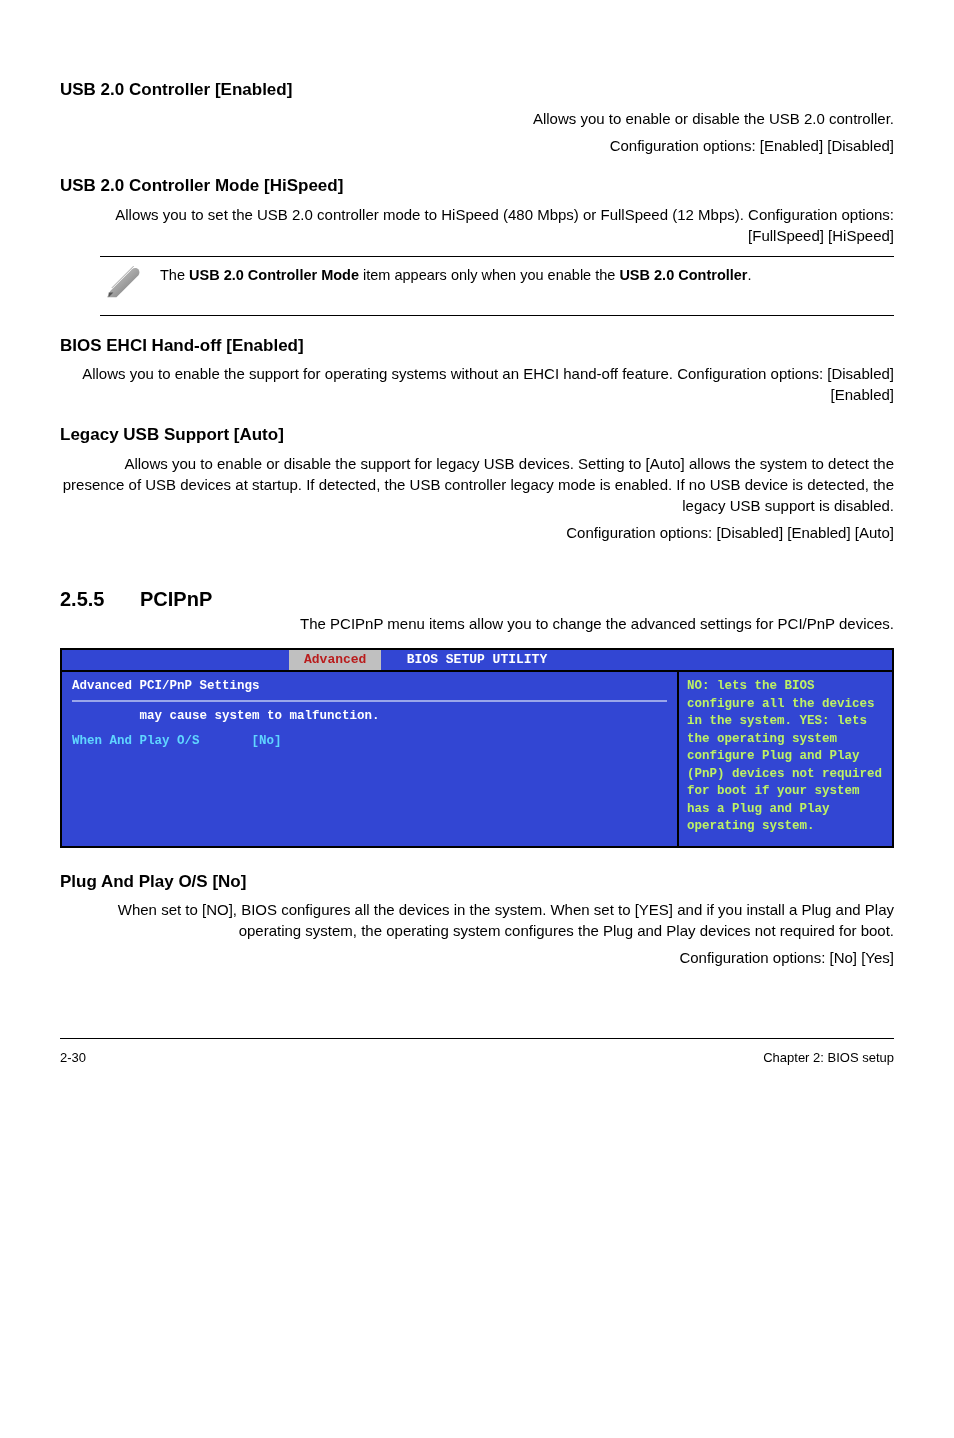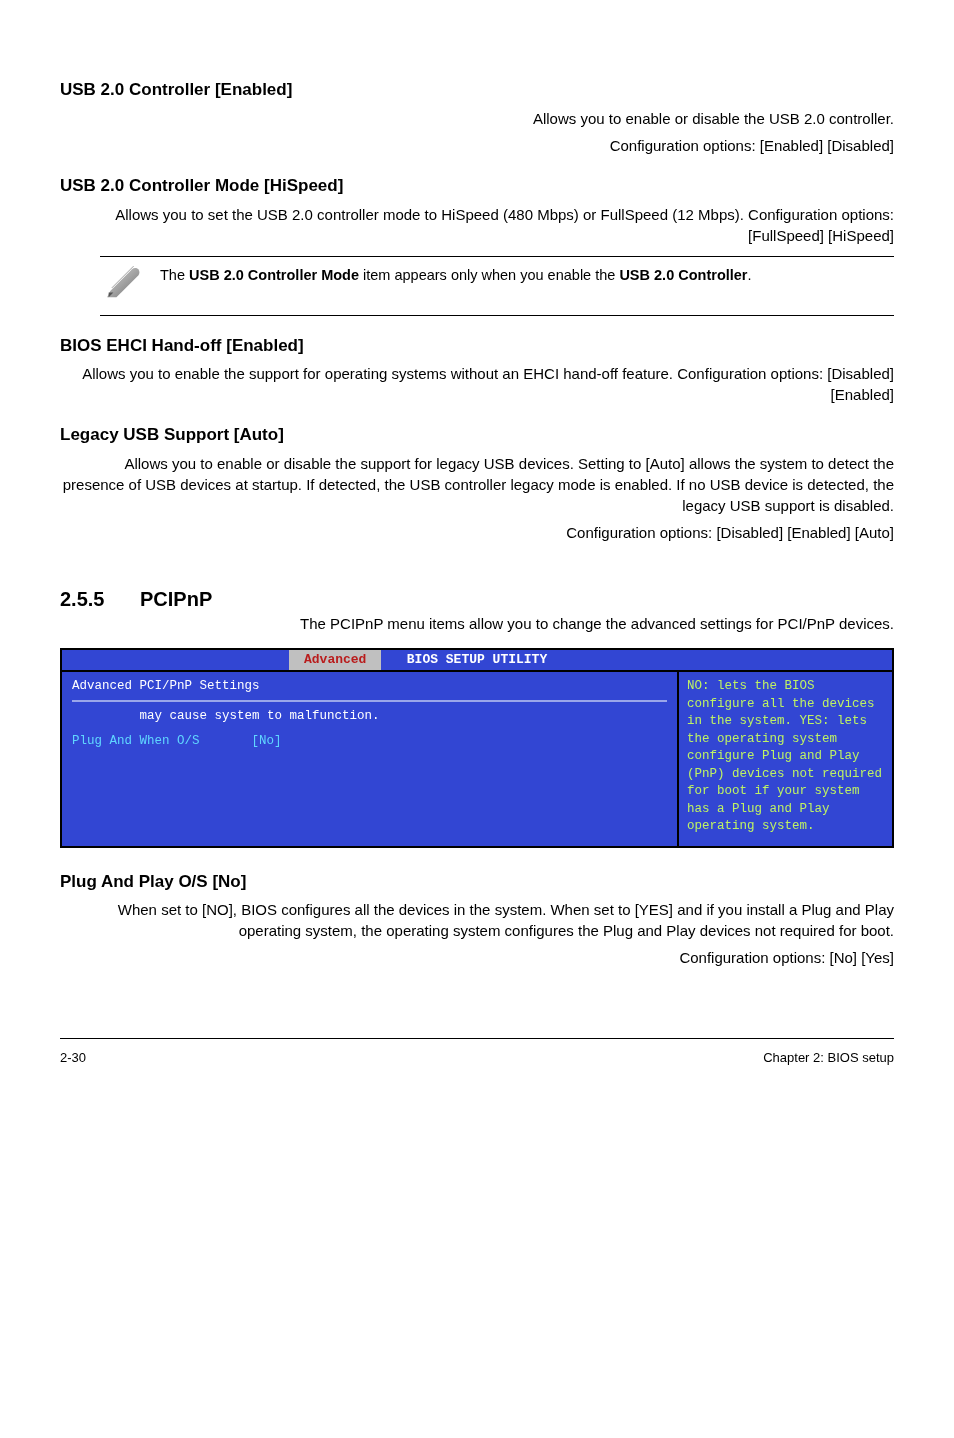--- a/index.html
+++ b/index.html
@@ -73,21 +73,21 @@
     padding: 1px 15px;
     font-weight: bold;
     margin-left: 7px;
   }
   .bios-body {
     display: flex;
     border: 2px solid #000;
     border-top: 2px solid #000;
     font-family: "Courier New", monospace;
     font-size: 12.5px;
-    font-weight: normal;
+    font-weight: bold;
     background: #3246d3;
   }
   .bios-left {
     flex: 1;
     background: #3246d3;
     padding: 6px 10px 14px 10px;
   }
   .bios-left-heading {
     color: #fff;
     margin-bottom: 2px;
@@ -163,21 +163,21 @@
   <div class="bios-title-bar">
     <span>BIOS SETUP UTILITY</span>
     <span class="bios-tab">Advanced</span>
   </div>
   <div class="bios-body">
     <div class="bios-left">
       <div class="bios-left-heading">Advanced PCI/PnP Settings</div>
       <div class="bios-divider"></div>
       <div class="bios-warning" style="white-space:pre;">         may cause system to malfunction.</div>
       <div class="bios-option">
-        <span>Plug And When O/S</span><span class="val">[No]</span>
+        <span>When And Play O/S</span><span class="val">[No]</span>
       </div>
     </div>
     <div class="bios-right">
       <span>NO: lets the BIOS configure all the devices in the system. YES: lets the operating system configure Plug and Play (PnP) devices not required for boot if your system has a Plug and Play operating system.</span>
     </div>
   </div>
 </div>
 
 <h3 class="section-heading">Plug And Play O/S [No]</h3>
 <p class="body-text">When set to [NO], BIOS configures all the devices in the system. When set to [YES] and if you install a Plug and Play operating system, the operating system configures the Plug and Play devices not required for boot.</p>

